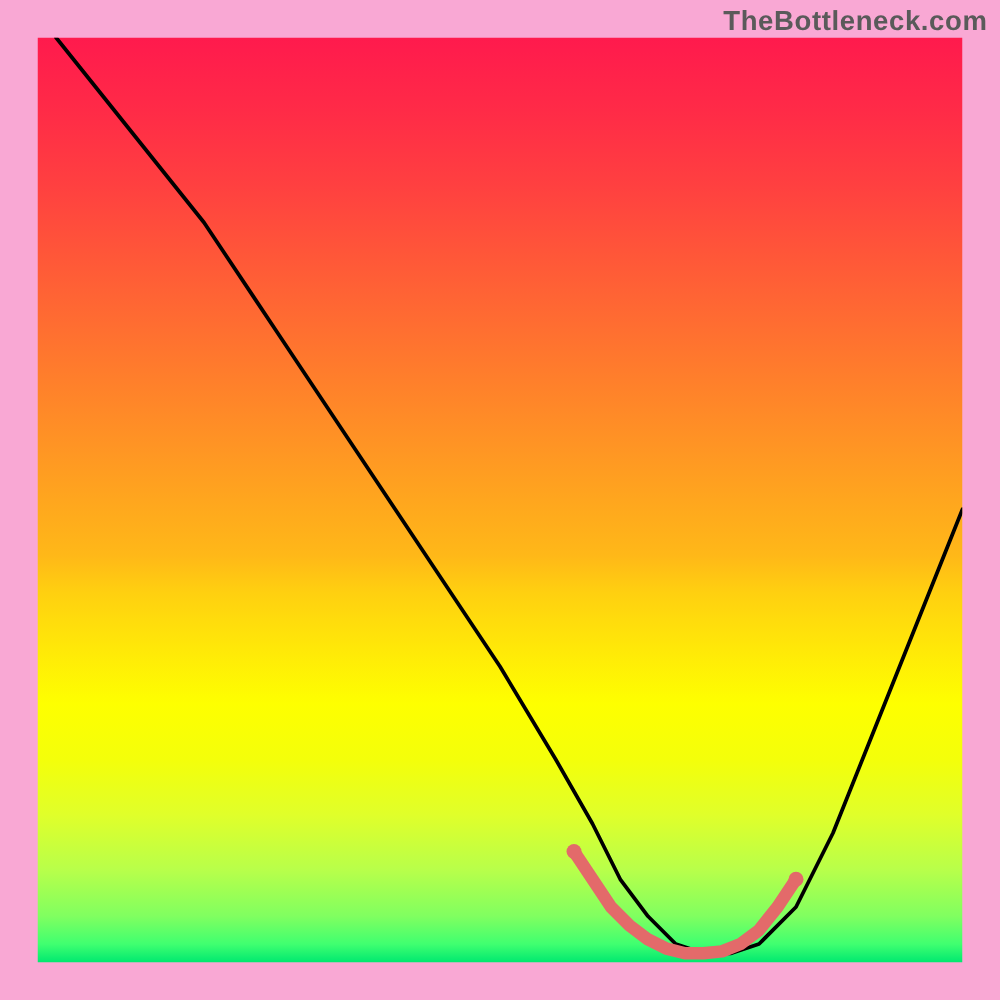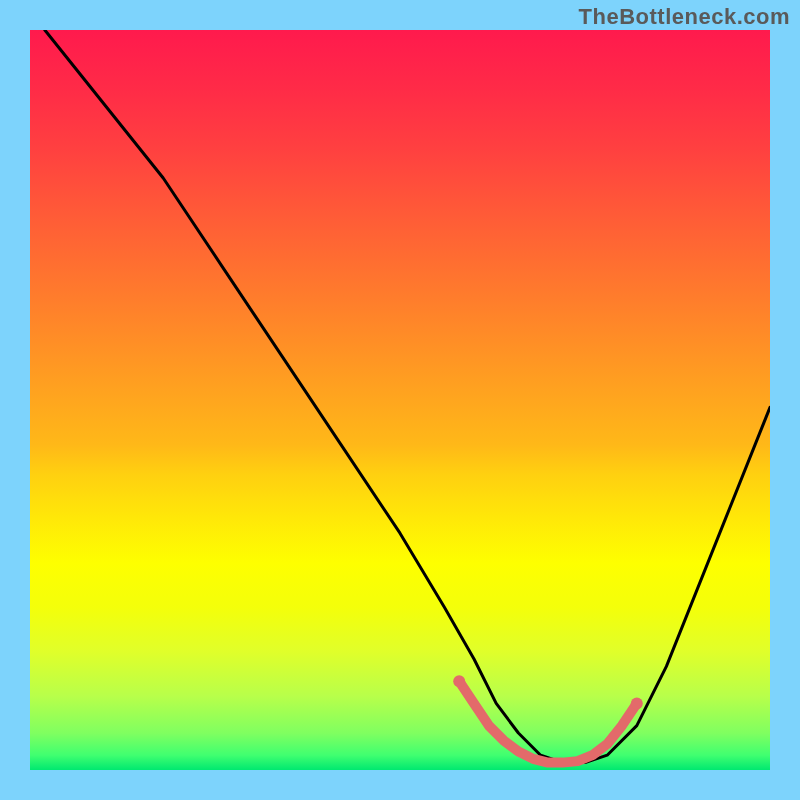--- a/index.html
+++ b/index.html
@@ -8,21 +8,21 @@
     width: 800px;
     height: 800px;
     background: #000;
     overflow: hidden;
     font-family: Arial, Helvetica, sans-serif;
   }
   .frame {
     position: relative;
     width: 800px;
     height: 800px;
-    background: #7dd3fc;
+    background: #f9a8d4;
   }
   .watermark {
     position: absolute;
     top: 4px;
     right: 10px;
     color: #5a5a5a;
     font-size: 22px;
     font-weight: 600;
     letter-spacing: 0.5px;
     z-index: 10;

